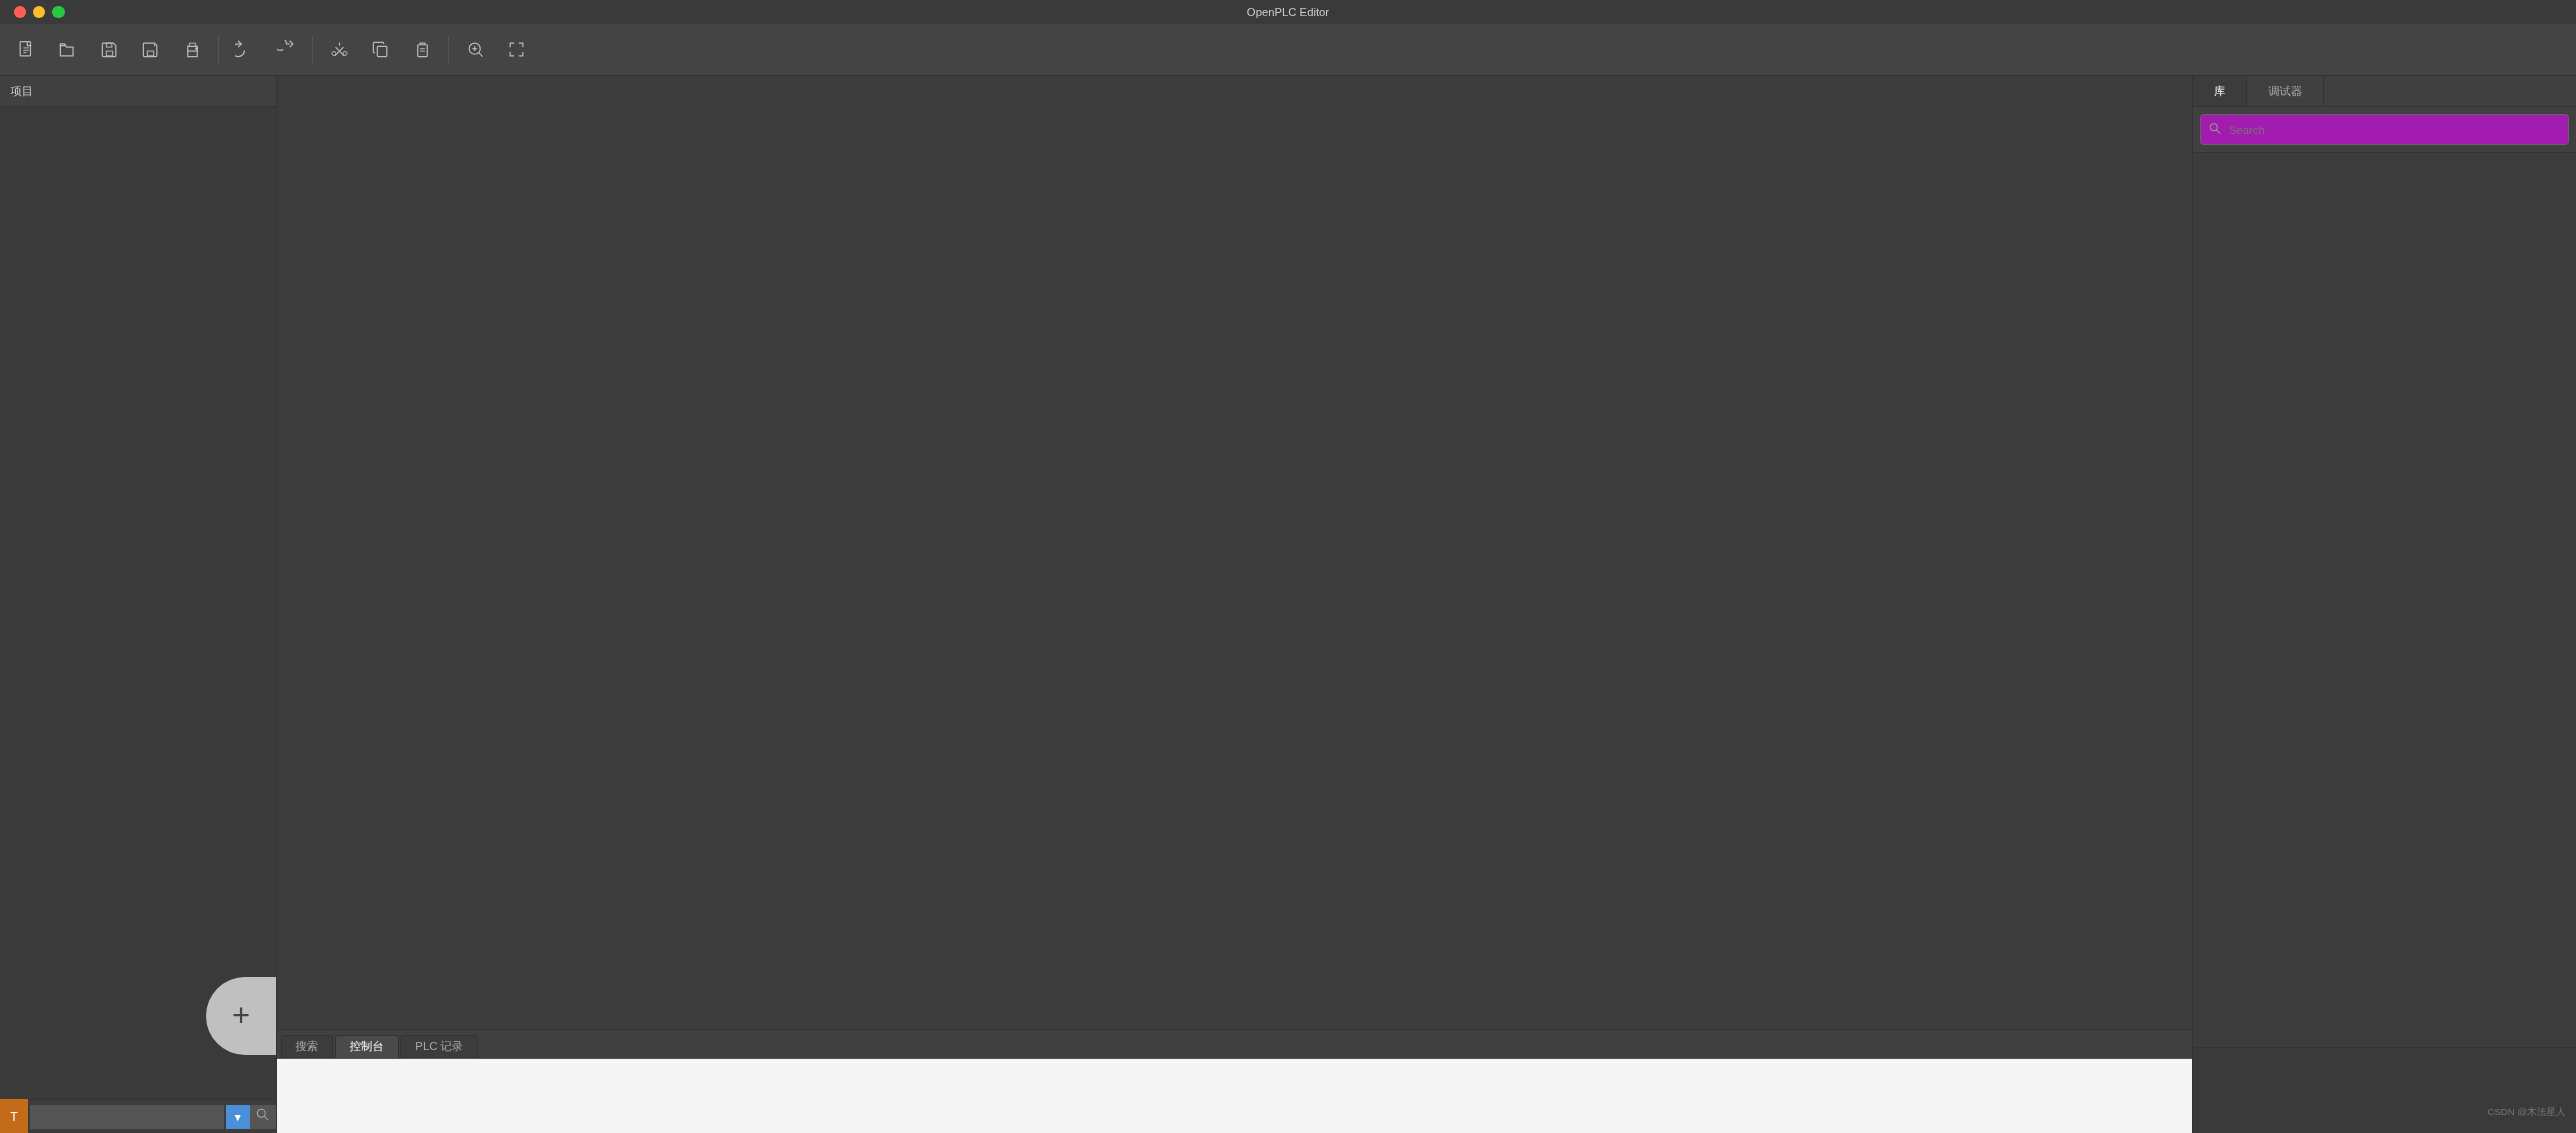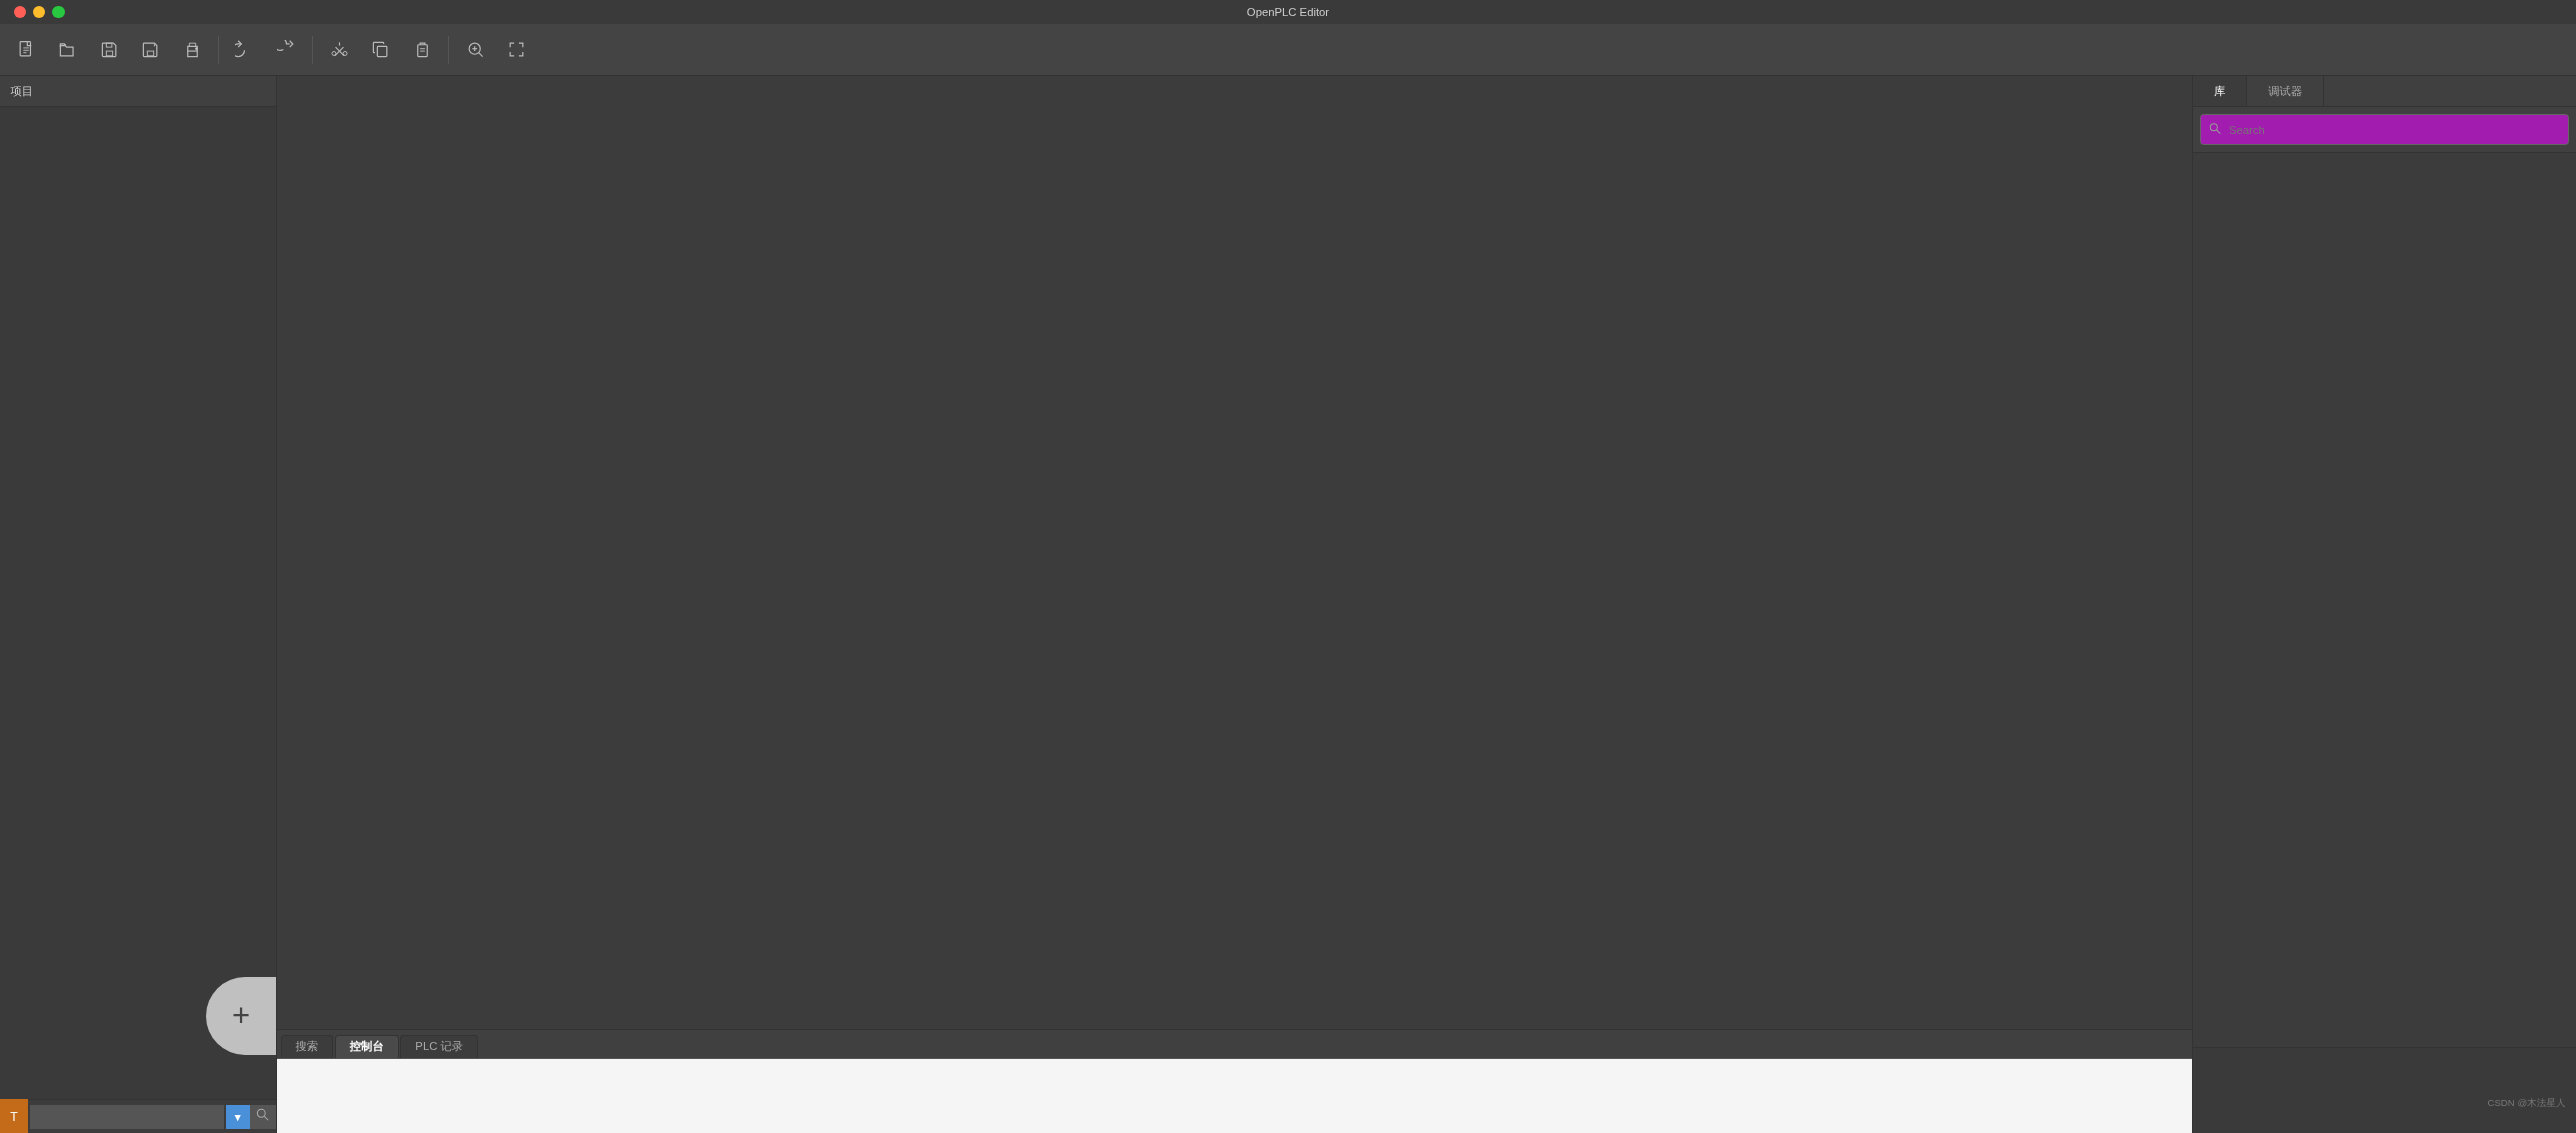--- a/index.html
+++ b/index.html
@@ -240,21 +240,21 @@
       background: #3c3c3c;
       color: #aaa;
       border-radius: 3.5px 3.5px 0 0;
       border: 0.9px solid #333;
       border-bottom: none;
     }
 
     .bottom-tab.active {
       background: #4a4a4a;
       color: #fff;
-      font-weight: 700;
+      font-weight: 400;
     }
 
     #bottom-content {
       flex: 1;
       background: #f5f5f5;
       border-top: 1.7px solid #555;
     }
 
     
     #right-panel {
@@ -326,21 +326,21 @@
 
     #right-bottom-area {
       height: 87px;
       background: #3a3a3a;
       border-top: 0.9px solid #333;
     }
 
     
     #watermark {
       position: absolute;
-      bottom: 23px;
+      bottom: 14px;
       right: 10.5px;
       font-size: 9.6px;
       color: #777;
     }
 
     
     .svg-icon {
       width: 19px;
       height: 19px;
       fill: none;

